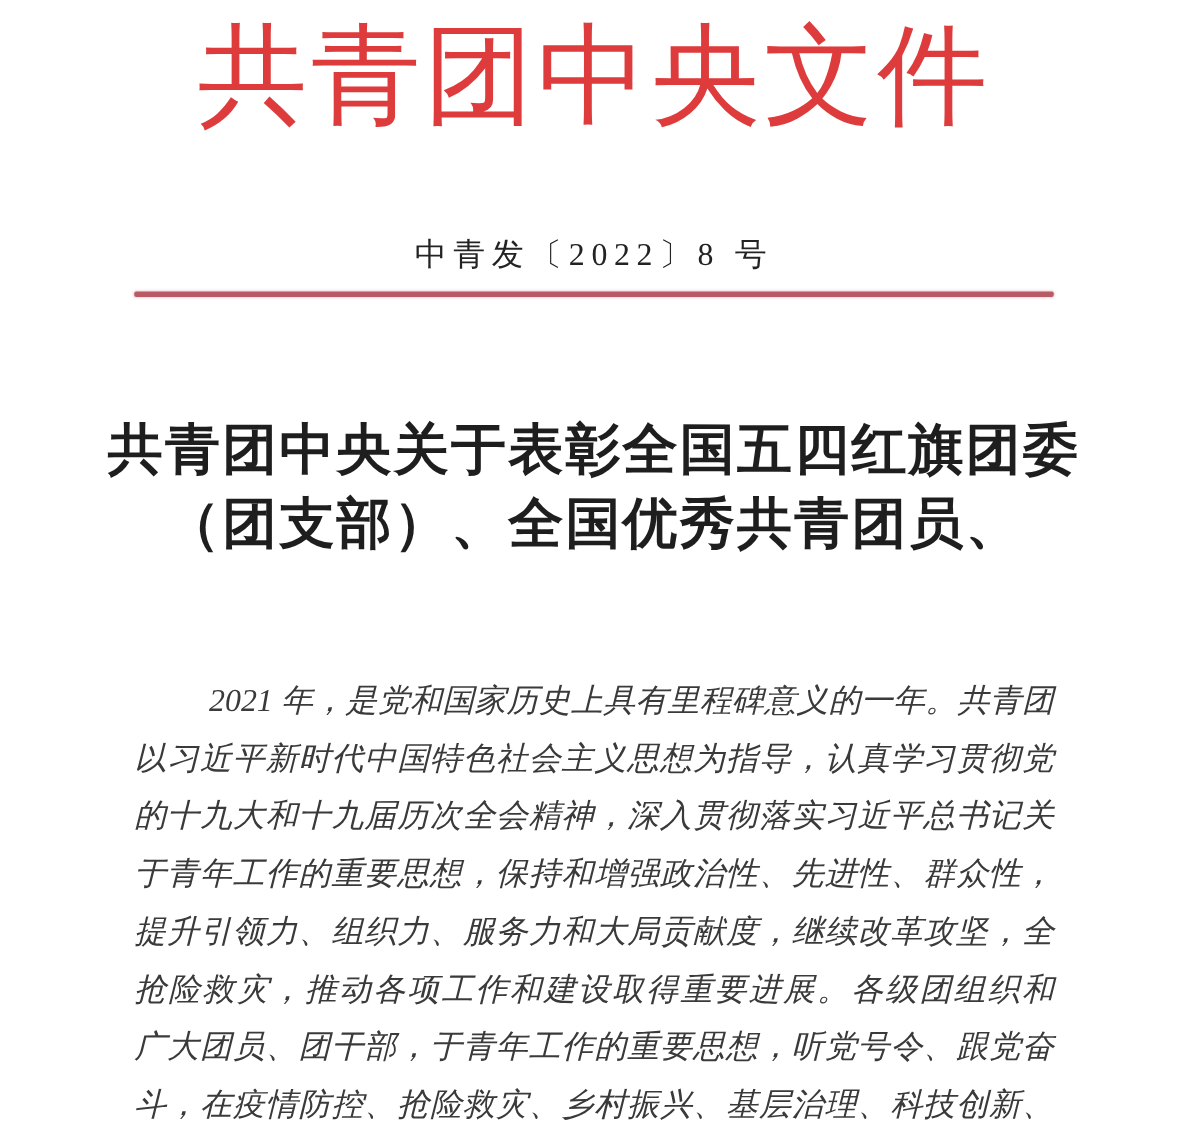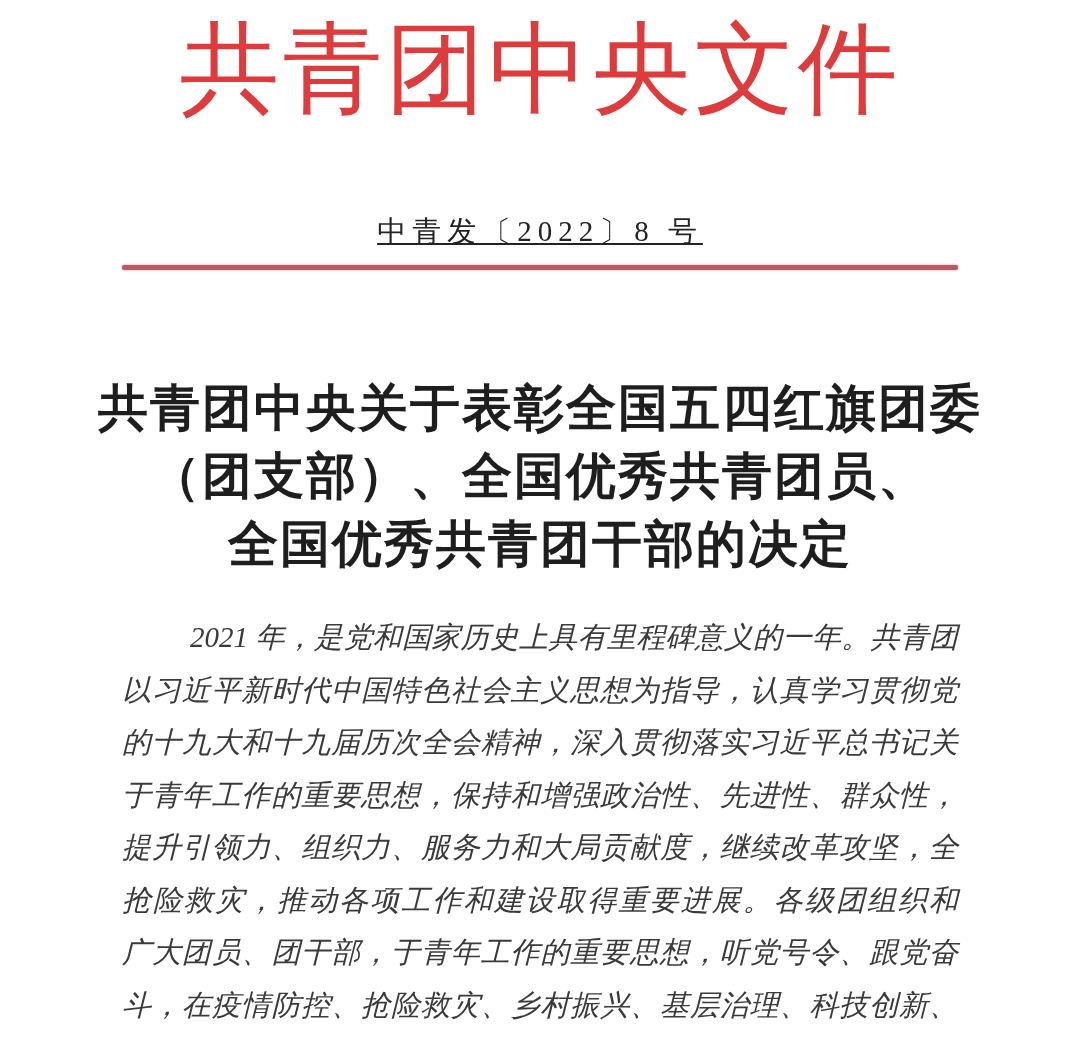--- a/index.html
+++ b/index.html
@@ -35,21 +35,20 @@
   .docnum {
     position: absolute;
     top: 212px;
     left: 0;
     width: 100%;
     text-align: center;
     font-size: 29px;
     letter-spacing: 6px;
     color: #232323;
     white-space: nowrap;
-    text-decoration: underline;
   }
   .rule {
     position: absolute;
     top: 265px;
     left: 122px;
     width: 836px;
     height: 5px;
     background: var(--rule-red);
     border-radius: 2px;
     box-shadow: 0 0 2px 1px rgba(185, 90, 102, 0.25);
@@ -97,21 +96,20 @@
 
   <div class="banner">共青团中央文件</div>
 
   <div class="docnum">中青发〔2022〕8 号</div>
 
   <div class="rule"></div>
 
   <div class="doc-title">
     <div class="t-line">共青团中央关于表彰全国五四红旗团委</div>
     <div class="t-line">（团支部）、全国优秀共青团员、</div>
-    <div class="t-line">全国优秀共青团干部的决定</div>
   </div>
 
   <div class="body-text">
     <div class="b-line indent">2021 年，是党和国家历史上具有里程碑意义的一年。共青团</div>
     <div class="b-line">以习近平新时代中国特色社会主义思想为指导，认真学习贯彻党</div>
     <div class="b-line">的十九大和十九届历次全会精神，深入贯彻落实习近平总书记关</div>
     <div class="b-line">于青年工作的重要思想，保持和增强政治性、先进性、群众性，</div>
     <div class="b-line">提升引领力、组织力、服务力和大局贡献度，继续改革攻坚，全</div>
     <div class="b-line">抢险救灾，推动各项工作和建设取得重要进展。各级团组织和</div>
     <div class="b-line">广大团员、团干部，于青年工作的重要思想，听党号令、跟党奋</div>

